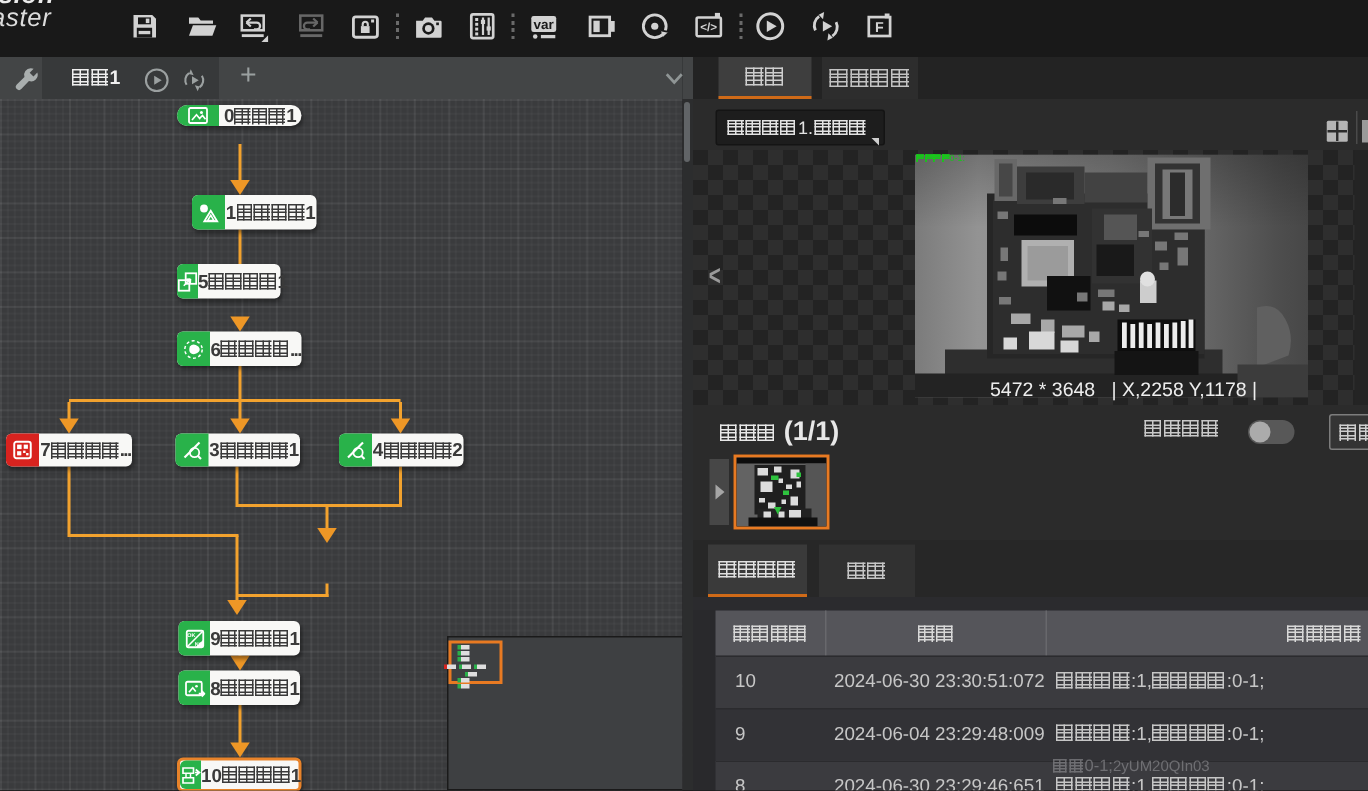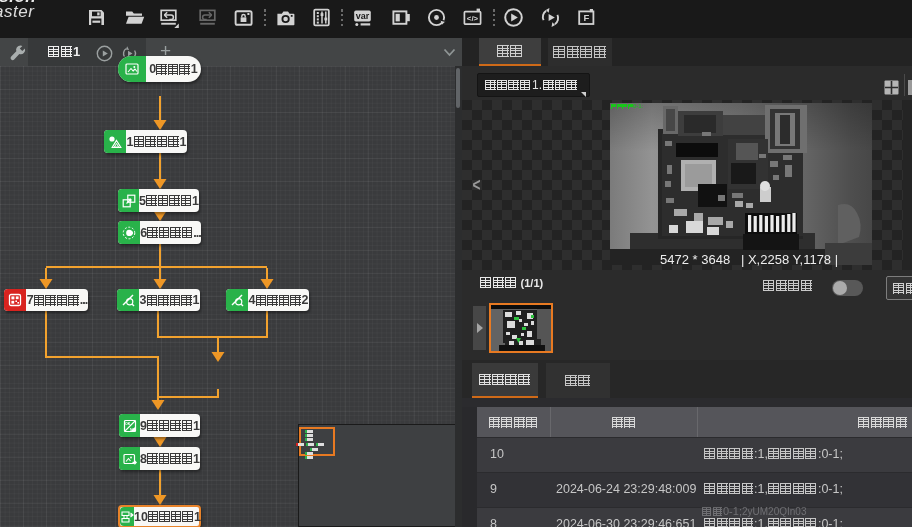--- a/index.html
+++ b/index.html
@@ -75,21 +75,21 @@
  linear-gradient(45deg,#2e2e2e 25%,transparent 25%,transparent 75%,#2e2e2e 75%),
  linear-gradient(45deg,#2e2e2e 25%,transparent 25%,transparent 75%,#2e2e2e 75%);
 background-size:20px 20px;background-position:0 0,10px 10px}
 #photo{left:610px;top:103px;width:262px;height:162px}
 #varrow{left:471px;top:174px;color:#9a9a9a;font-size:19px;font-weight:bold;transform:scaleX(.72)}
 #gtxt{left:611px;top:103px;color:#18c61a;font-size:6px;--c:#18c61a;line-height:6px}
 #gtxt .cj{width:5px;height:5px;margin:0 .5px 0 0;background-size:100% 1px,100% 1px,100% 1px,1px 100%,1px 100%,1px 100%}
 #coords{left:660px;top:252px;width:246px;text-align:left;color:#ededed;font-size:13px}
 
 #isrow{left:462px;top:270px;width:450px;height:30px;background:#2b2b2b}
-#islbl{left:480px;top:277px;color:#e8e8e8;font-weight:bold;font-size:11px;--c:#e8e8e8}
+#islbl{left:480px;top:277px;color:#e8e8e8;font-weight:bold;font-size:18px;--c:#e8e8e8}
 #autolbl{left:763px;top:279px;color:#c9c9c9;font-size:12.5px;--c:#c9c9c9}
 #toggle{left:832px;top:280px;width:31px;height:16px;border-radius:8px;background:#585858}
 #knob{left:833px;top:281px;width:14px;height:14px;border-radius:7px;background:#ababab}
 #runbtn{left:886px;top:276px;width:40px;height:24px;border:1px solid #7d7d7d;border-radius:2px;
  background:#343434;color:#cfcfcf;--c:#cfcfcf;font-size:12.5px;display:flex;align-items:center;padding-left:6px}
 
 #throw{left:462px;top:300px;width:450px;height:60px;background:#2b2b2b}
 #tharrow{left:473px;top:306px;width:13px;height:44px;background:#474747;display:flex;align-items:center;justify-content:center}
 #tharrow .t{width:0;height:0;border-top:5px solid transparent;border-bottom:5px solid transparent;border-left:6px solid #a5a5a5}
 #thumb{left:489px;top:303px;width:64px;height:50px;border:2px solid #e87a22;background:#1c1c1c;overflow:hidden}
@@ -269,41 +269,41 @@
       <path d="M153.5,113 L166.5,113 L160,123 Z" fill="#ee9726"></path>
       <path d="M153.5,145 L166.5,145 L160,155 Z" fill="#ee9726"></path>
       <path d="M39.5,213 L52.5,213 L46,223 Z" fill="#ee9726"></path>
       <path d="M153.5,213 L166.5,213 L160,223 Z" fill="#ee9726"></path>
       <path d="M260.5,213 L273.5,213 L267,223 Z" fill="#ee9726"></path>
       <path d="M211.5,286 L224.5,286 L218,296 Z" fill="#ee9726"></path>
       <path d="M151.5,334 L164.5,334 L158,344 Z" fill="#ee9726"></path>
       <path d="M153.5,371 L166.5,371 L160,381 Z" fill="#ee9726"></path>
       <path d="M153.5,429 L166.5,429 L160,439 Z" fill="#ee9726"></path>
     </svg>
-<div class="node" style="left:118px;top:56px;width:83px;height:26px;border-radius:13px">
+<div class="node" style="left:118px;top:70px;width:83px;height:14px;border-radius:13px">
       <div class="ni" style="width:28px;border-radius:13px 0 0 13px;">
         <svg width="14" height="14" viewBox="0 0 14 14" fill="none" stroke="#fff" stroke-width="1.2">
           <rect x="1" y="2" width="12" height="10" rx="1"></rect>
           <path d="M3,10 l3,-3.5 2.5,3 M8,9 l2,-2 2,2.5" stroke-width="1.1"></path>
           <circle cx="9.3" cy="5" r="1" fill="#fff" stroke="none"></circle>
         </svg>
       </div>
       <div class="nt">0<i class="cj"></i><i class="cj"></i><i class="cj"></i>1</div>
     </div>
-    <div class="node" style="left:104px;top:130px;width:83px;height:23px">
+    <div class="node" style="left:128px;top:130px;width:83px;height:23px">
       <div class="ni" style="width:22px;">
         <svg width="14" height="14" viewBox="0 0 14 14" fill="none" stroke="#fff" stroke-width="1.2">
           <circle cx="4" cy="4" r="2.6" fill="#fff" stroke="none"></circle>
           <path d="M8.5,5.5 L12.8,12.5 H4.2 z"></path>
           <path d="M8.5,8.5 L10.6,12 H6.4 z" stroke-width="1"></path>
         </svg>
       </div>
       <div class="nt">1<i class="cj"></i><i class="cj"></i><i class="cj"></i><i class="cj"></i>1</div>
     </div>
-    <div class="node" style="left:118px;top:189px;width:81px;height:23px">
+    <div class="node" style="left:118px;top:176px;width:69px;height:23px">
       <div class="ni" style="width:22px;">
         <svg width="14" height="14" viewBox="0 0 14 14" fill="none" stroke="#fff" stroke-width="1.2">
           <rect x="1.2" y="5.8" width="7" height="7"></rect>
           <rect x="5.8" y="1.2" width="7" height="7"></rect>
           <path d="M4.5,9.5 l4.5,-4.5 M9,5 l-2.8,.2 M9,5 l-.2,2.8" stroke-width="1.1"></path>
         </svg>
       </div>
       <div class="nt">5<i class="cj"></i><i class="cj"></i><i class="cj"></i><i class="cj"></i>1</div>
     </div>
     <div class="node" style="left:118px;top:221px;width:83px;height:23px">
@@ -586,25 +586,26 @@
       </div>
  <div class="thcell" id="thc3">
         <i class="cj"></i>
         <i class="cj"></i>
         <i class="cj"></i>
         <i class="cj"></i>
       </div>
 </div>
 <div class="trow" id="trow1">
       <span class="c1">10</span>
+      <span class="c2">2024-06-30 23:30:51:072</span>
       <span class="c3"><i class="cj"></i><i class="cj"></i><i class="cj"></i><i class="cj"></i>:1,<i class="cj"></i><i class="cj"></i><i class="cj"></i><i class="cj"></i>:0-1;</span>
     </div>
 <div class="trow" id="trow2">
       <span class="c1">9</span>
-      <span class="c2">2024-06-24 23:29:48:009</span>
+      <span class="c2">2024-06-04 23:29:48:009</span>
       <span class="c3"><i class="cj"></i><i class="cj"></i><i class="cj"></i><i class="cj"></i>:1,<i class="cj"></i><i class="cj"></i><i class="cj"></i><i class="cj"></i>:0-1;</span>
     </div>
 <div class="trow" id="trow3">
       <span class="c1">8</span>
       <span class="c2">2024-06-30 23:29:46:651</span>
       <span class="c3"><i class="cj"></i><i class="cj"></i><i class="cj"></i><i class="cj"></i>:1,<i class="cj"></i><i class="cj"></i><i class="cj"></i><i class="cj"></i>:0-1;</span>
     </div>
 <div id="wmark" class="abs"><i class="cj"></i><i class="cj"></i>0-1;<span style="font-size:10px">2yUM20QIn03</span></div>
 </div>
 </body></html>

